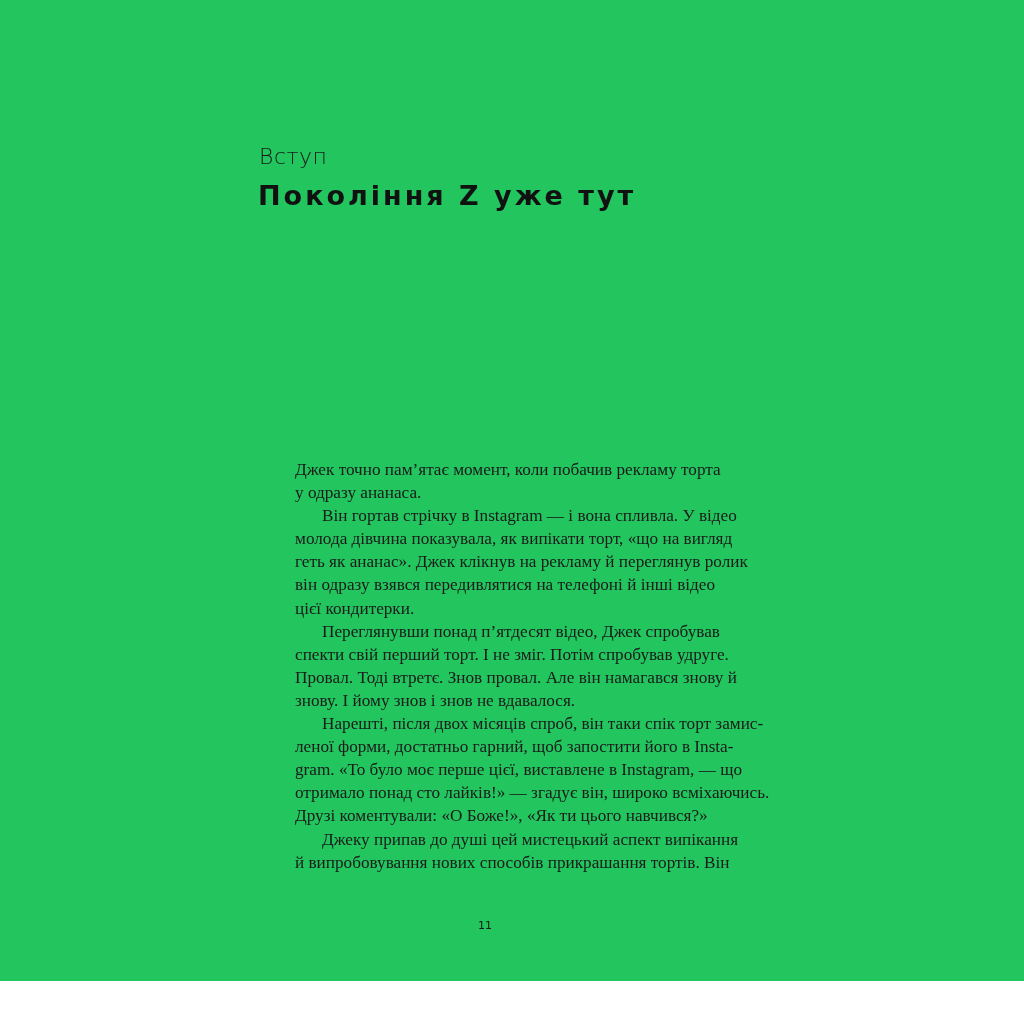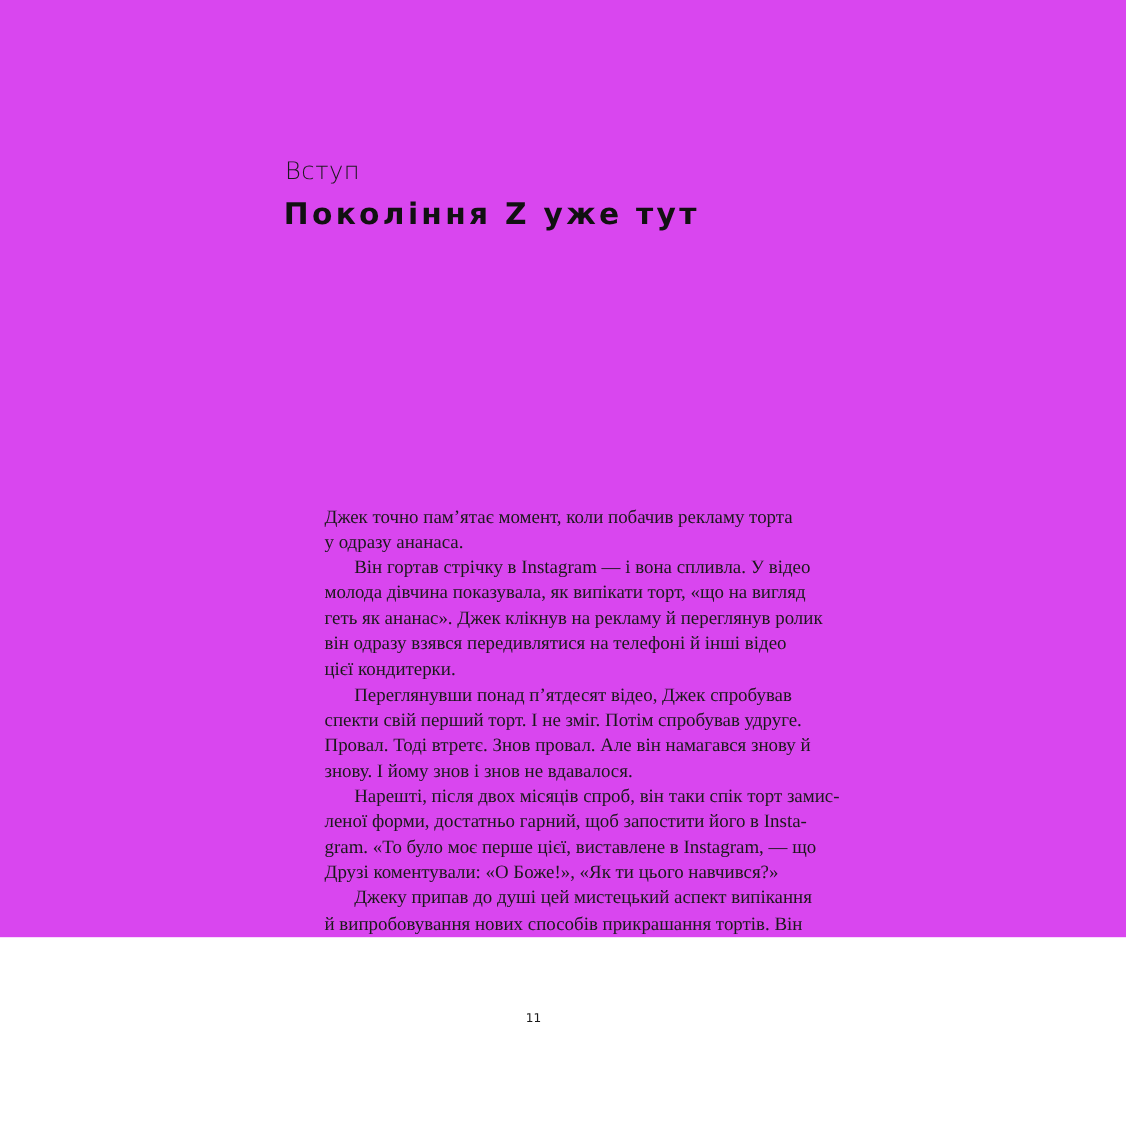--- a/index.html
+++ b/index.html
@@ -10,22 +10,22 @@
     body {
       width: 1024px;
       height: 1024px;
       position: relative;
       overflow: hidden;
       color: #1a1a1a;
     }
     .page {
       position: absolute;
       left: 0; top: 0;
-      width: 1024px; height: 852px;
-      background: #d946ef;
+      width: 1024px; height: 981px;
+      background: #22c55e;
     }
     .chapter-label {
       position: absolute;
       left: 259px;
       top: 144px;
       font-family: "DejaVu Sans", sans-serif;
       font-weight: 300;
       font-size: 22px;
       letter-spacing: 0.5px;
       color: #1a1a1a;
@@ -99,20 +99,21 @@
     <span class="line last">цієї кондитерки.</span>
 
     <span class="line indent">Переглянувши понад п’ятдесят відео, Джек спробував</span>
     <span class="line">спекти свій перший торт. І не зміг. Потім спробував удруге.</span>
     <span class="line">Провал. Тоді втретє. Знов провал. Але він намагався знову й</span>
     <span class="line last">знову. І йому знов і знов не вдавалося.</span>
 
     <span class="line indent">Нарешті, після двох місяців спроб, він таки спік торт замис-</span>
     <span class="line">леної форми, достатньо гарний, щоб запостити його в Insta-</span>
     <span class="line">gram. «То було моє перше цієї, виставлене в Instagram, — що</span>
+    <span class="line">отримало понад сто лайків!» — згадує він, широко всміхаючись.</span>
     <span class="line last">Друзі коментували: «О Боже!», «Як ти цього навчився?»</span>
 
     <span class="line indent">Джеку припав до душі цей мистецький аспект випікання</span>
     <span class="line">й випробовування нових способів прикрашання тортів. Він</span>
   </div>
 
   <div class="page-number">11</div>
 </div>
 
 </body></html>

